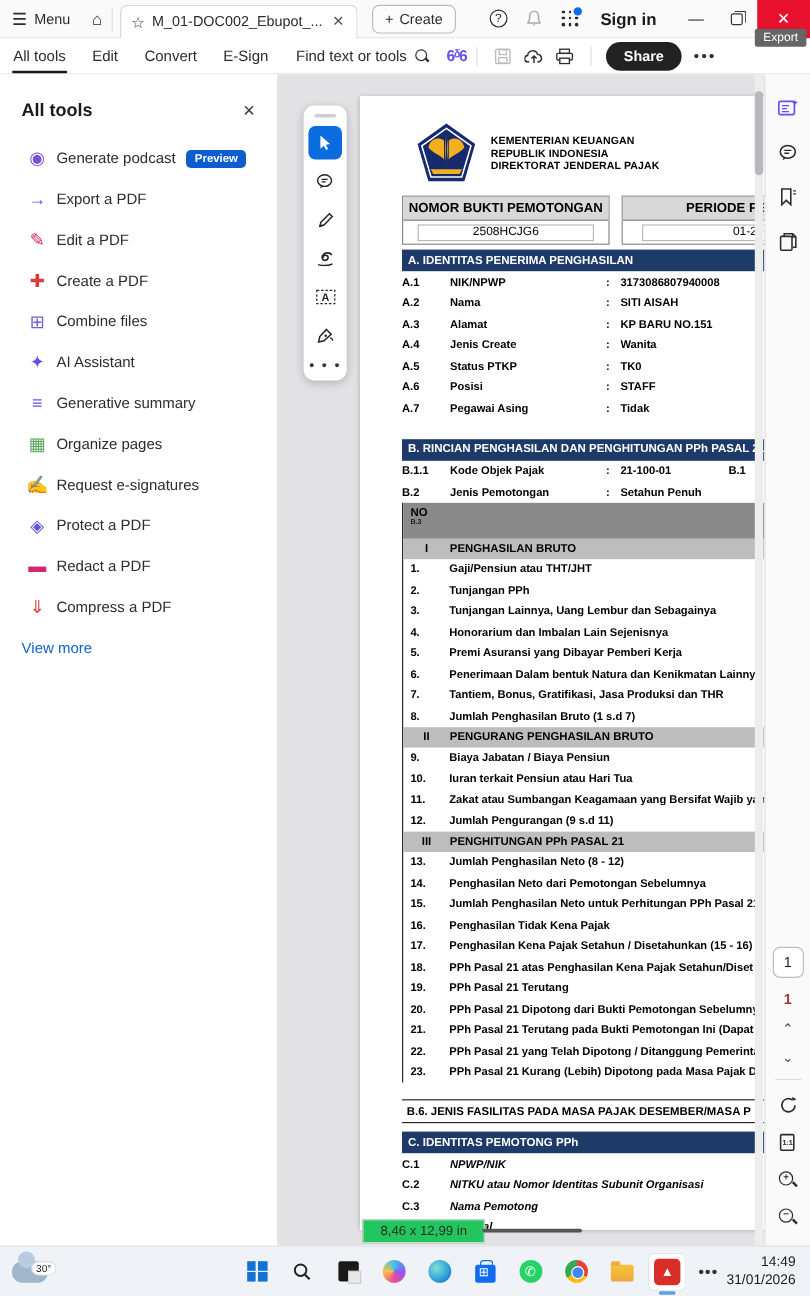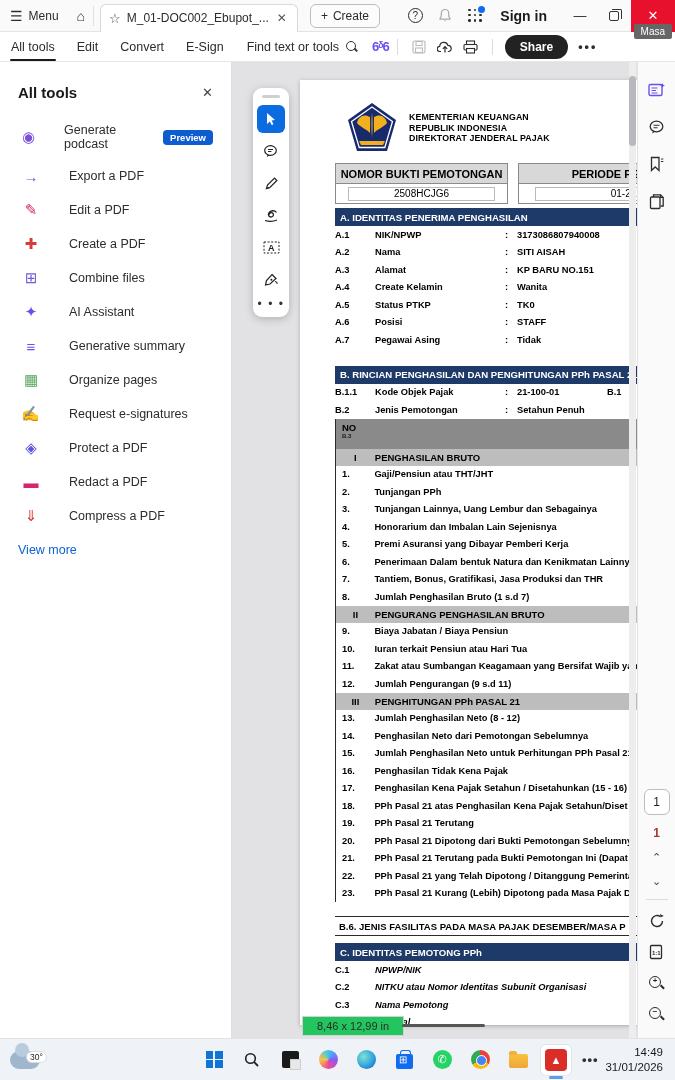--- a/index.html
+++ b/index.html
@@ -54,21 +54,21 @@
   .main { position:absolute; left:0; top:62px; width:675px; height:976px; }
   .left-panel { position:absolute; left:0; top:0; width:232px; height:100%; background:#fff; border-right:1px solid #dedede; }
   .doc-area { position:absolute; left:232px; top:0; width:405px; height:100%; background:#e2e2e5; overflow:hidden; }
   .right-panel { position:absolute; right:0; top:0; width:38px; height:100%; background:#fafafa; border-left:1px solid #e2e2e2;
     display:flex; flex-direction:column; align-items:center; }
 
   
   .lp-head { display:flex; align-items:center; justify-content:space-between; padding:22px 18px 14px 18px; }
   .lp-title { font-size:15px; font-weight:700; color:#1a1a1a; }
   .lp-close { font-size:13px; color:#444; }
-  .lp-item { display:flex; align-items:center; gap:29px; padding:8px 18px 8px 22px; font-size:12.5px; color:#2c2c2c; }
+  .lp-item { display:flex; align-items:center; gap:7px; padding:8px 18px 8px 22px; font-size:12.5px; color:#2c2c2c; }
   .lp-ic { width:18px; height:18px; display:flex; align-items:center; justify-content:center; font-size:15px; }
   .badge { background:#0d5cd0; color:#fff; font-size:9.5px; font-weight:700; border-radius:4px; padding:2px 7px; margin-left:2px; }
   .view-more { color:#0f62cf; font-size:12.5px; padding:10px 18px; }
   .ic-podcast::before{content:"◉";} .ic-export::before{content:"→";} .ic-edit::before{content:"✎";}
   .ic-create::before{content:"✚";} .ic-combine::before{content:"⊞";} .ic-ai::before{content:"✦";}
   .ic-summary::before{content:"≡";} .ic-organize::before{content:"▦";} .ic-esign::before{content:"✍";}
   .ic-scan::before{content:"▣";} .ic-protect::before{content:"◈";} .ic-redact::before{content:"▬";}
   .ic-compress::before{content:"⇓";}
 
   
@@ -217,21 +217,21 @@
     <span class="signin">Sign in</span>
     <div class="win-min">—</div>
     <div class="win-restore">
         <span class="restore-glyph"></span>
       </div>
     <div class="win-close">
         <span>✕</span>
       </div>
   </div>
 </div>
-<div class="close-tooltip">Masa</div>
+<div class="close-tooltip">Export</div>
 
 <div class="toolbar2">
   <div style="display:flex;height:100%;">
 
       <div class="tb2-tab active">
         <span>All tools</span>
       </div>
 
       <div class="tb2-tab">
         <span>Edit</span>
@@ -453,21 +453,21 @@
 
             <div class="kv-row">
               <span class="kv-no">A.3</span>
               <span class="kv-label">Alamat</span>
               <span class="kv-colon">:</span>
               <span class="kv-val">KP BARU NO.151</span>
             </div>
 
             <div class="kv-row">
               <span class="kv-no">A.4</span>
-              <span class="kv-label">Create Kelamin</span>
+              <span class="kv-label">Jenis Create</span>
               <span class="kv-colon">:</span>
               <span class="kv-val">Wanita</span>
             </div>
 
             <div class="kv-row">
               <span class="kv-no">A.5</span>
               <span class="kv-label">Status PTKP</span>
               <span class="kv-colon">:</span>
               <span class="kv-val">TK0</span>
             </div>

